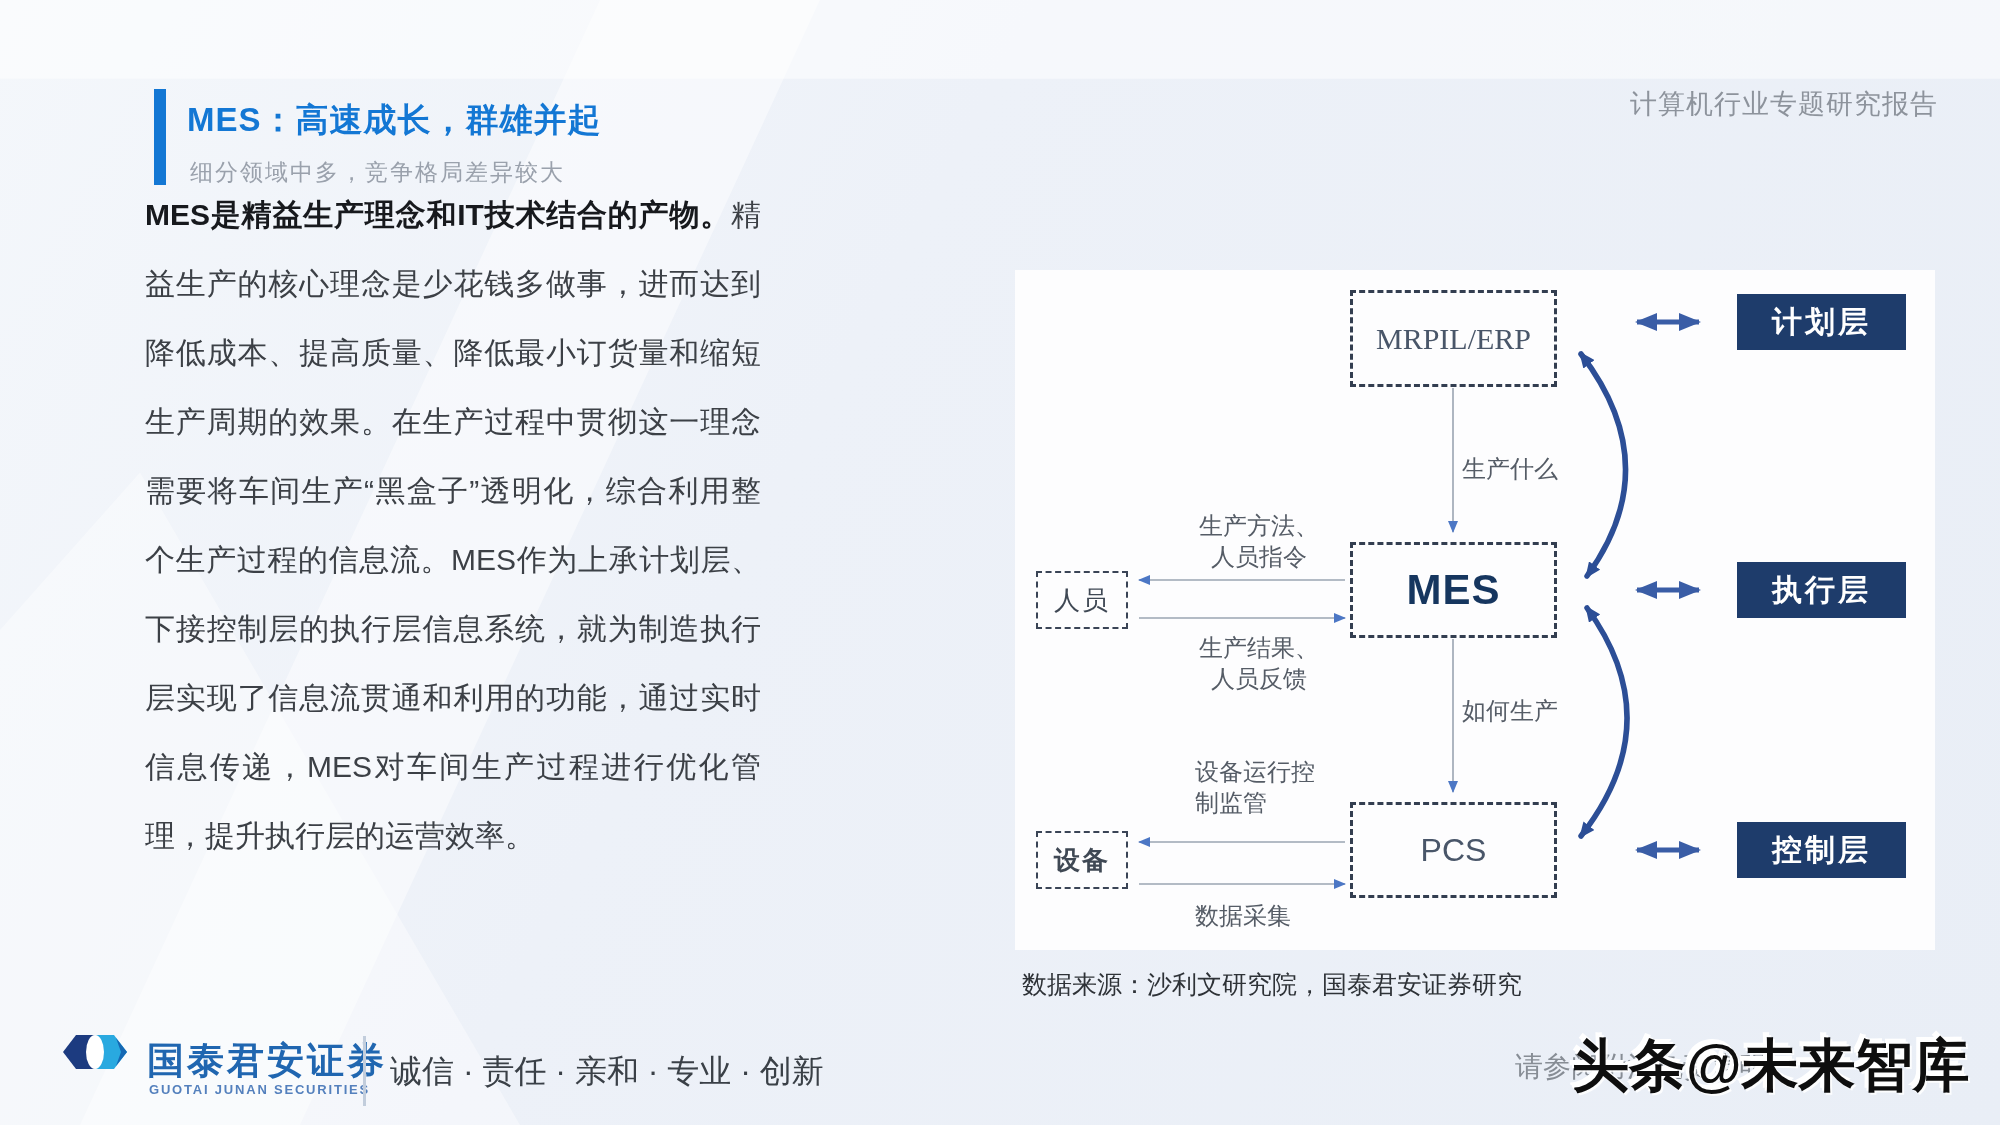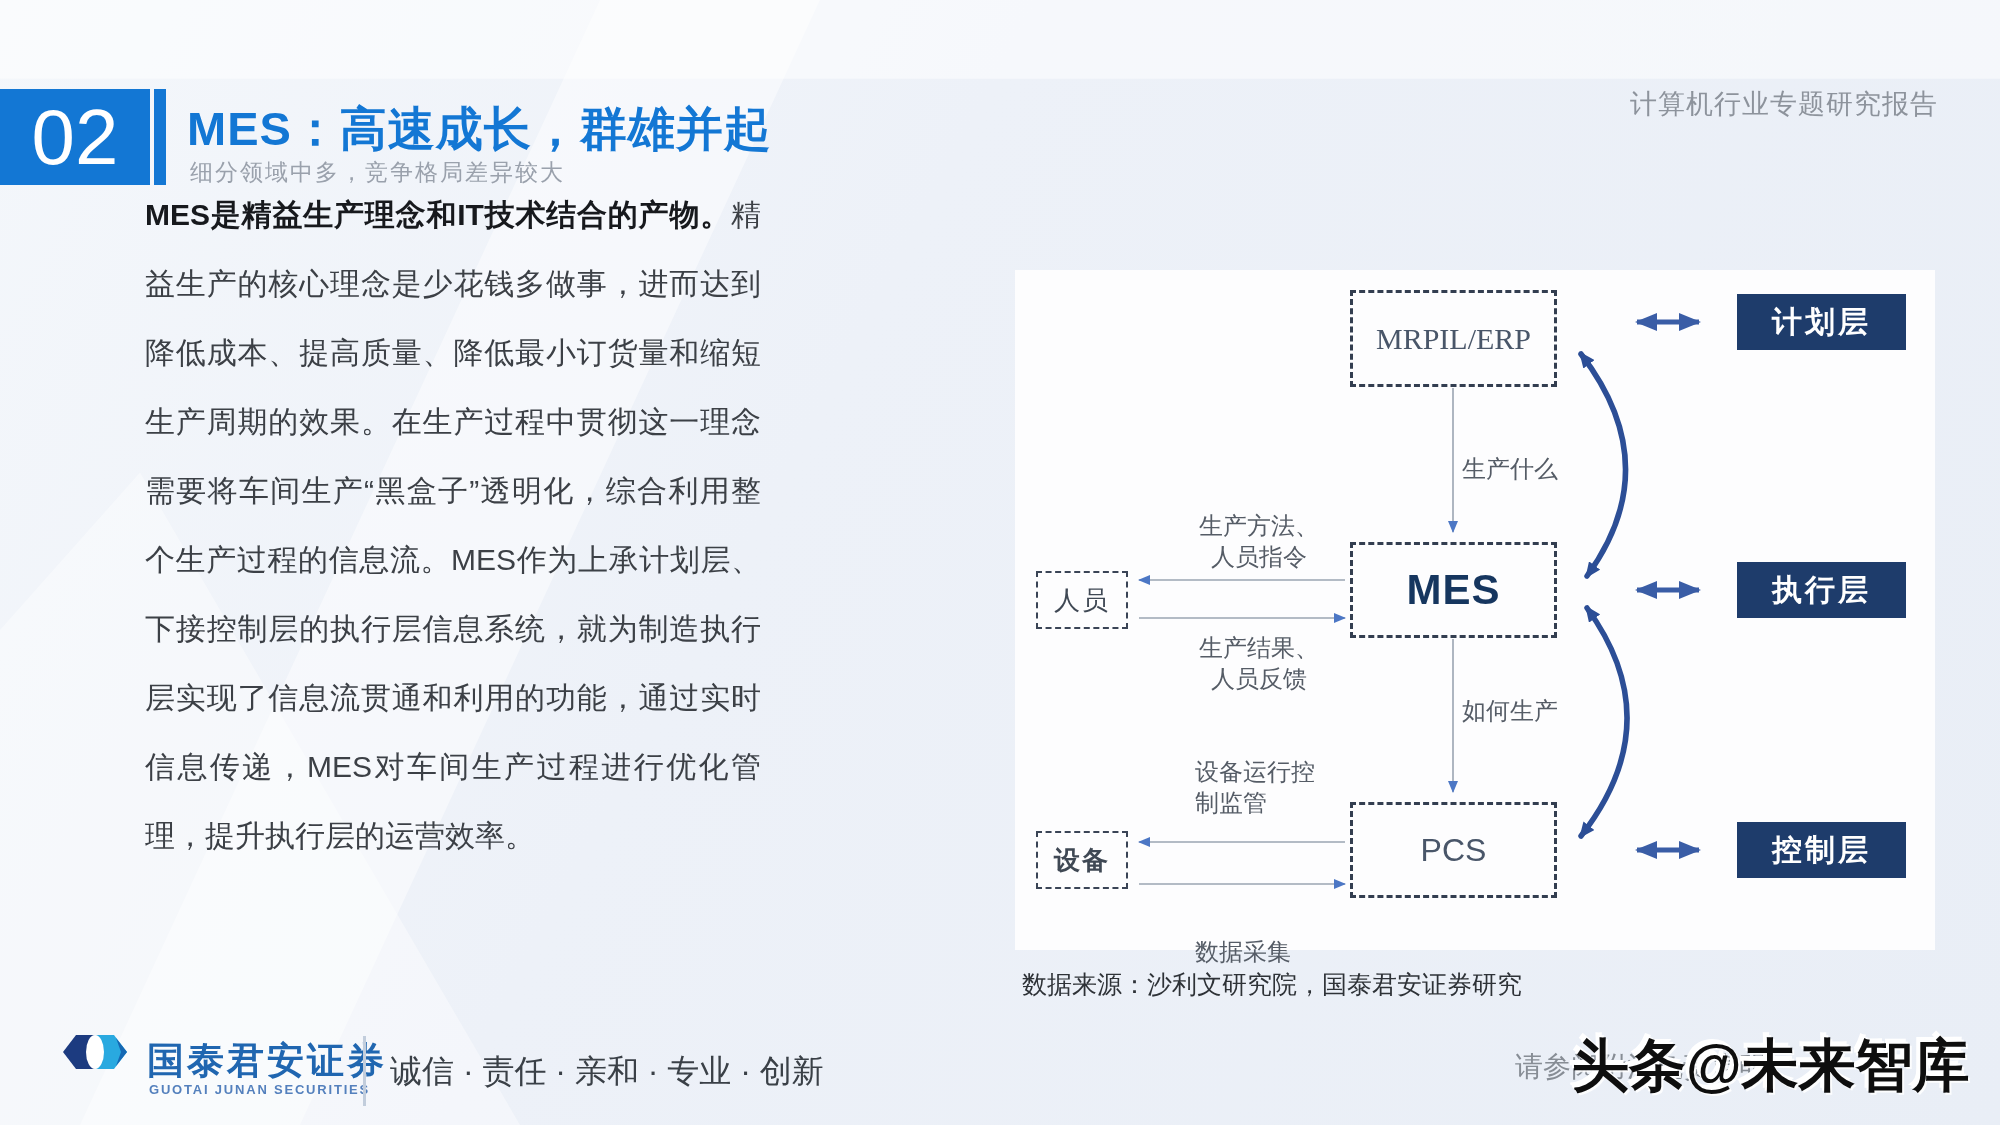--- a/index.html
+++ b/index.html
@@ -8,21 +8,21 @@
         background:linear-gradient(118deg,#f4f7fb 0%,#edf1f8 40%,#e9eef6 100%);}
   .bg-band{position:absolute;inset:0;pointer-events:none;}
   .band-a{clip-path:polygon(30% 0,41% 0,15% 100%,4% 100%);background:rgba(255,255,255,.45);}
   .band-b{clip-path:polygon(0 56%,7% 42%,26% 100%,0 100%);background:rgba(255,255,255,.4);}
   .band-c{clip-path:polygon(0 0,100% 0,100% 7%,0 7%);background:rgba(255,255,255,.5);}
 
   
   .chapter-box{position:absolute;left:0;top:89px;width:150px;height:96px;background:#1377d4;
                display:flex;align-items:center;justify-content:center;color:#fff;font-size:78px;}
   .chapter-bar{position:absolute;left:154px;top:89px;width:12px;height:96px;background:#1377d4;}
-  .title{position:absolute;left:187px;top:98px;margin:0;font-size:47px;font-weight:bold;color:#1377d4;letter-spacing:1px;white-space:nowrap;}
+  .title{position:absolute;left:187px;top:98px;margin:0;font-size:33px;font-weight:bold;color:#1377d4;letter-spacing:1px;white-space:nowrap;}
   .subtitle{position:absolute;left:190px;top:157px;font-size:23px;color:#9aa1ac;letter-spacing:2px;white-space:nowrap;}
   .report-label{position:absolute;right:62px;top:86px;font-size:27px;color:#8d939c;letter-spacing:1px;}
 
   
   .body-text{position:absolute;left:145px;top:180px;width:616px;font-size:30px;line-height:69px;
              color:#3c4046;text-align:justify;text-justify:inter-ideograph;}
   .body-text .lead{font-weight:bold;color:#17191d;}
 
   
   .figure-title{position:absolute;left:1012px;top:224px;font-size:31px;font-weight:bold;color:#101318;white-space:nowrap;}
@@ -46,43 +46,40 @@
   .layer-planning{top:24px;}
   .layer-execution{top:292px;}
   .layer-control{top:552px;}
 
   .edge-label{position:absolute;font-size:24px;color:#555c66;line-height:31px;white-space:nowrap;}
   .lbl-what{left:447px;top:183px;}
   .lbl-how{left:447px;top:425px;}
   .lbl-method{left:158px;top:240px;width:172px;text-align:center;}
   .lbl-result{left:158px;top:362px;width:172px;text-align:center;}
   .lbl-equip{left:180px;top:486px;width:190px;text-align:left;}
-  .lbl-collect{left:180px;top:630px;margin-top:36px;}
+  .lbl-collect{left:180px;top:630px;}
 
   
   .logo-svg{position:absolute;left:62px;top:1034px;}
   .company-name{position:absolute;left:147px;top:1036px;font-size:37px;font-weight:bold;color:#2066b0;letter-spacing:3px;white-space:nowrap;}
   .company-en{position:absolute;left:149px;top:1082px;font-size:13px;font-weight:bold;color:#5480bd;letter-spacing:1.8px;white-space:nowrap;}
   .footer-divider{position:absolute;left:363px;top:1036px;width:3px;height:70px;background:#c2cddc;}
   .slogan{position:absolute;left:390px;top:1050px;font-size:32px;color:#3a4047;white-space:nowrap;}
   .disclaimer{position:absolute;left:1515px;top:1048px;font-size:28px;color:#878d95;white-space:nowrap;}
   .watermark{position:absolute;left:1572px;top:1028px;font-size:57px;font-weight:bold;color:#0e0e0e;white-space:nowrap;
              text-shadow:-4px -5px 0 #ffffff,-2px -2px 0 #ffffff,2px 2px 0 rgba(255,255,255,.85);}
 </style>
 </head>
 <body>
 
 <div class="page">
   <div class="bg-band band-c"></div>
   <div class="bg-band band-a"></div>
   <div class="bg-band band-b"></div>
 
-  <div class="chapter-box">
-    <span>02</span>
-  </div>
   <div class="chapter-bar"></div>
   <h1 class="title">MES：高速成长，群雄并起</h1>
   <div class="subtitle">细分领域中多，竞争格局差异较大</div>
   <div class="report-label">计算机行业专题研究报告</div>
 
   <section class="body-text"><span class="lead">MES是精益生产理念和IT技术结合的产物。</span><span>精益生产的核心理念是少花钱多做事，进而达到降低成本、提高质量、降低最小订货量和缩短生产周期的效果。在生产过程中贯彻这一理念需要将车间生产“黑盒子”透明化，综合利用整个生产过程的信息流。MES作为上承计划层、下接控制层的执行层信息系统，就为制造执行层实现了信息流贯通和利用的功能，通过实时信息传递，MES对车间生产过程进行优化管理，提升执行层的运营效率。</span></section>
 
 
   <div class="figure-panel">
     <svg class="diagram-svg" viewBox="0 0 920 680">

